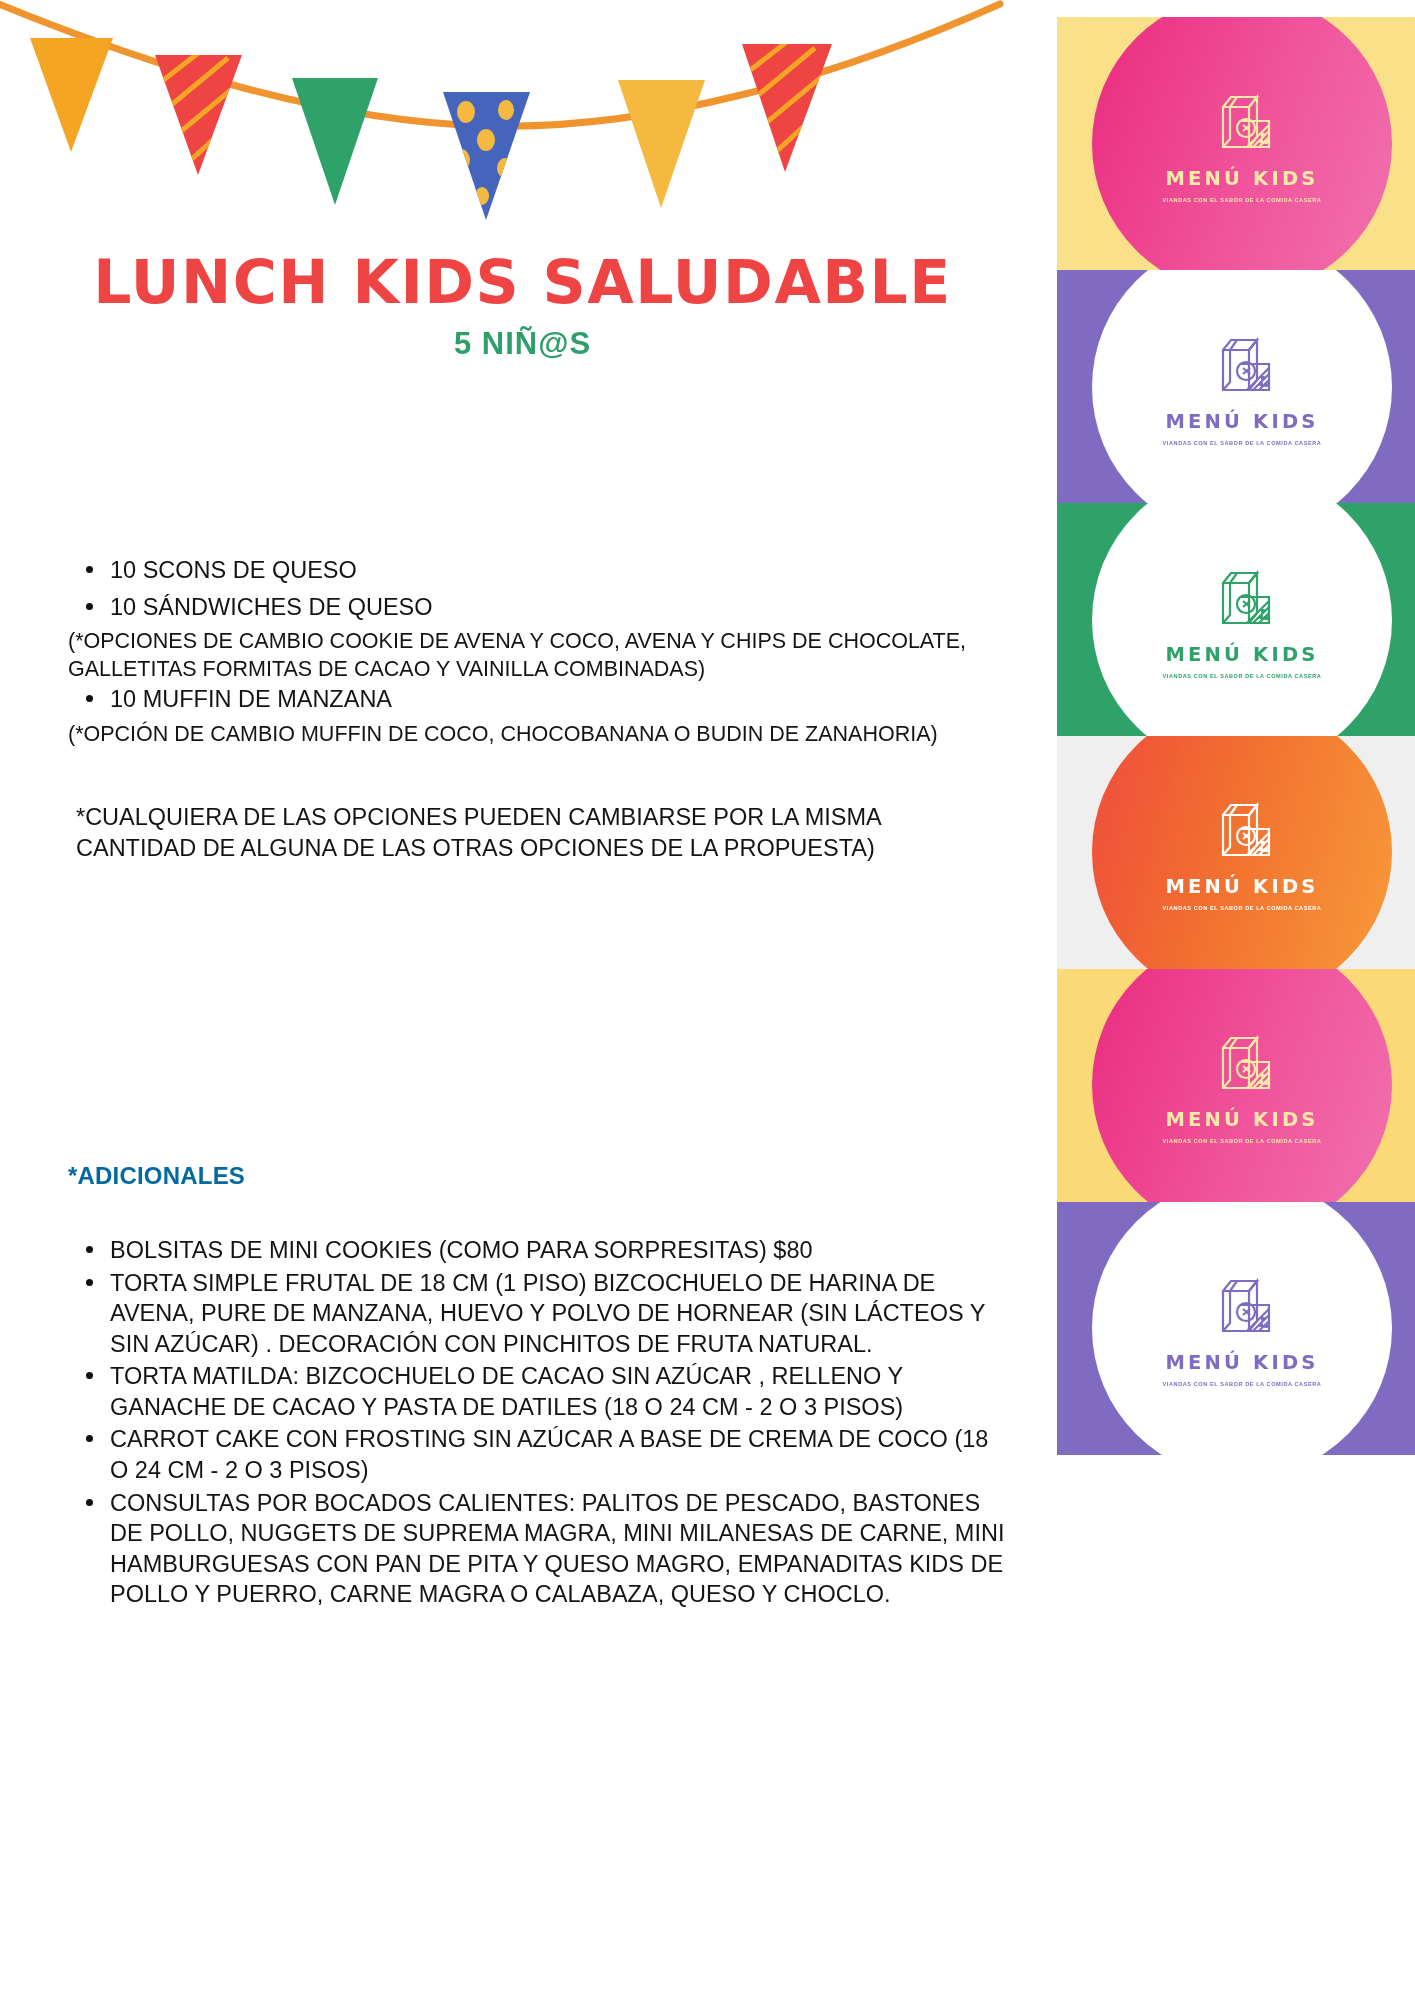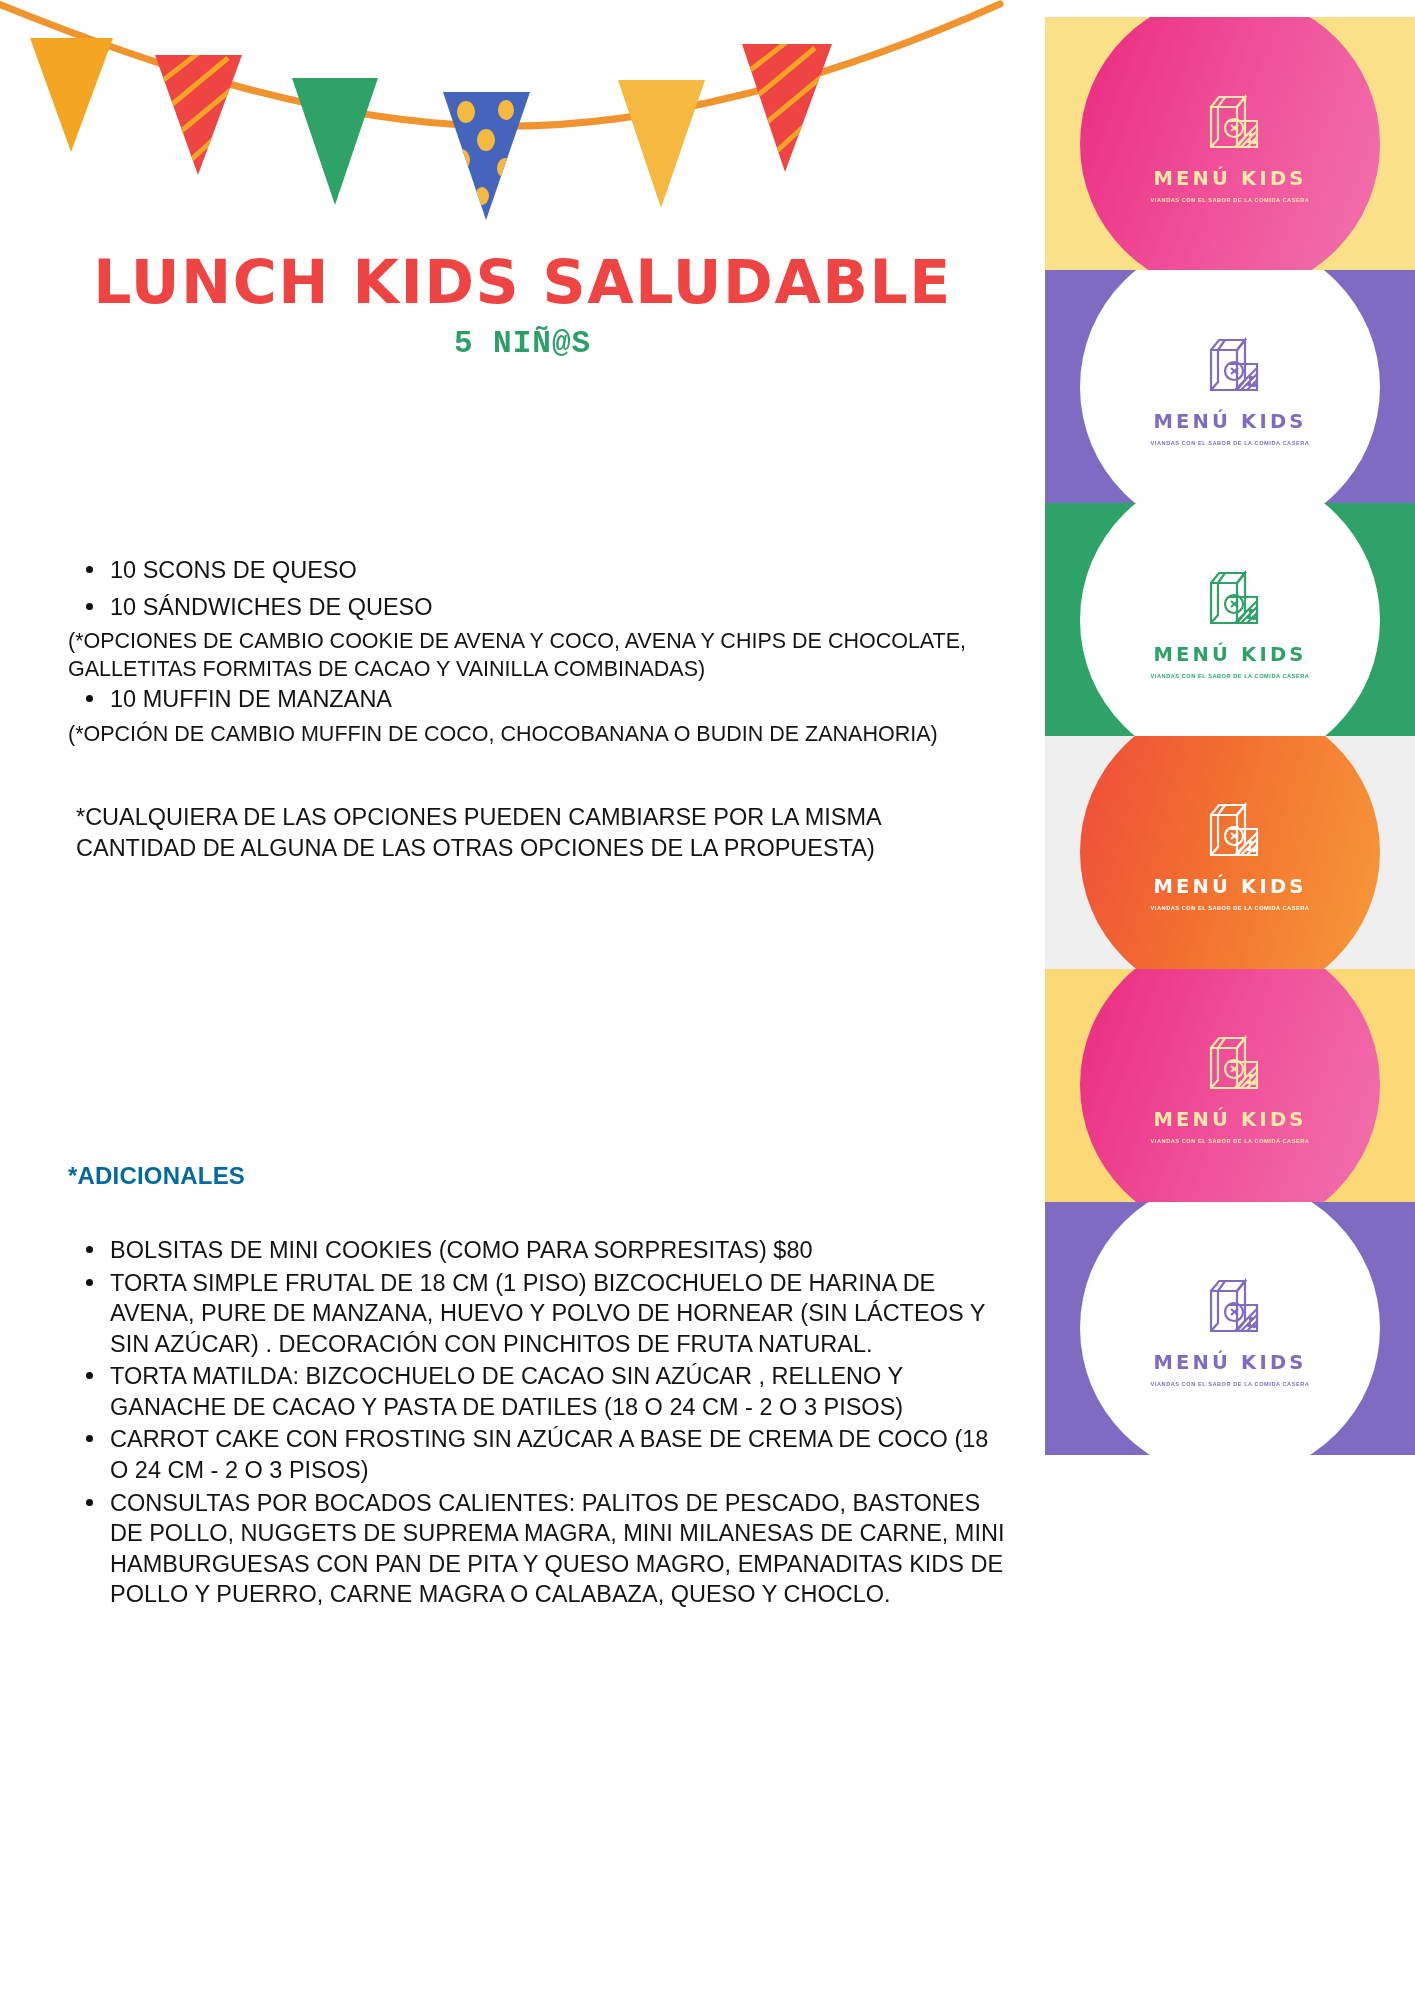--- a/index.html
+++ b/index.html
@@ -11,20 +11,21 @@
     position:relative;
   }
   .page{position:relative;width:1415px;height:2000px;display:flex;}
 
   
   .left{
     position:relative;
     width:1045px;height:1816px;
     background:#ffffff;
     flex:0 0 1045px;
+    padding-left:12px;
   }
 
   
   .bunting{position:absolute;left:0;top:0;width:1045px;height:250px;}
 
   .headline-wrap{position:absolute;left:0;top:252px;width:1045px;text-align:center;}
   .headline{
     font-size:60px;
     font-weight:bold;
     letter-spacing:1.5px;
@@ -32,21 +33,21 @@
     line-height:1.0;
     margin:0;
     font-family:"DejaVu Sans", sans-serif;
   }
   .subhead{
     margin:14px 0 0 0;
     font-size:31px;
     font-weight:bold;
     letter-spacing:1px;
     color:#2e9e6b;
-    font-family:Liberation Mono, monospace;
+    font-family:Liberation Sans, sans-serif;
   }
 
   .content{
     position:absolute;
     left:68px;top:555px;
     width:940px;
     color:#141414;
     font-size:23.5px;
     line-height:1.30;
     font-family:"Liberation Sans", sans-serif;

